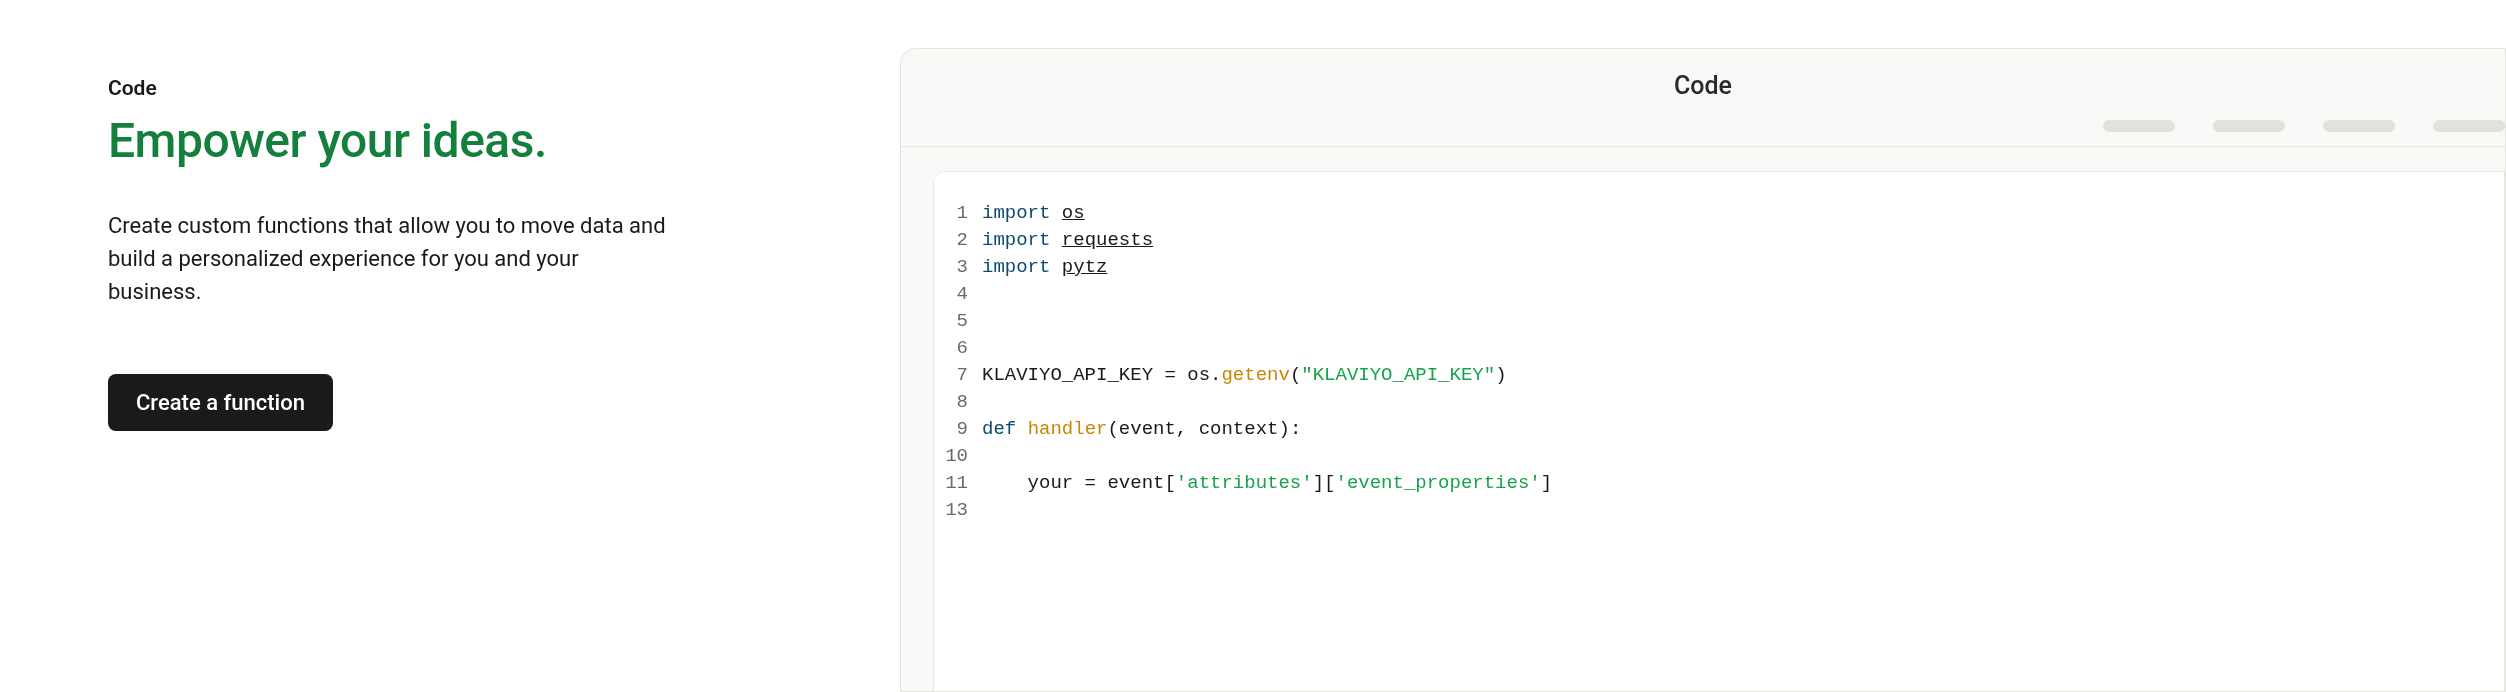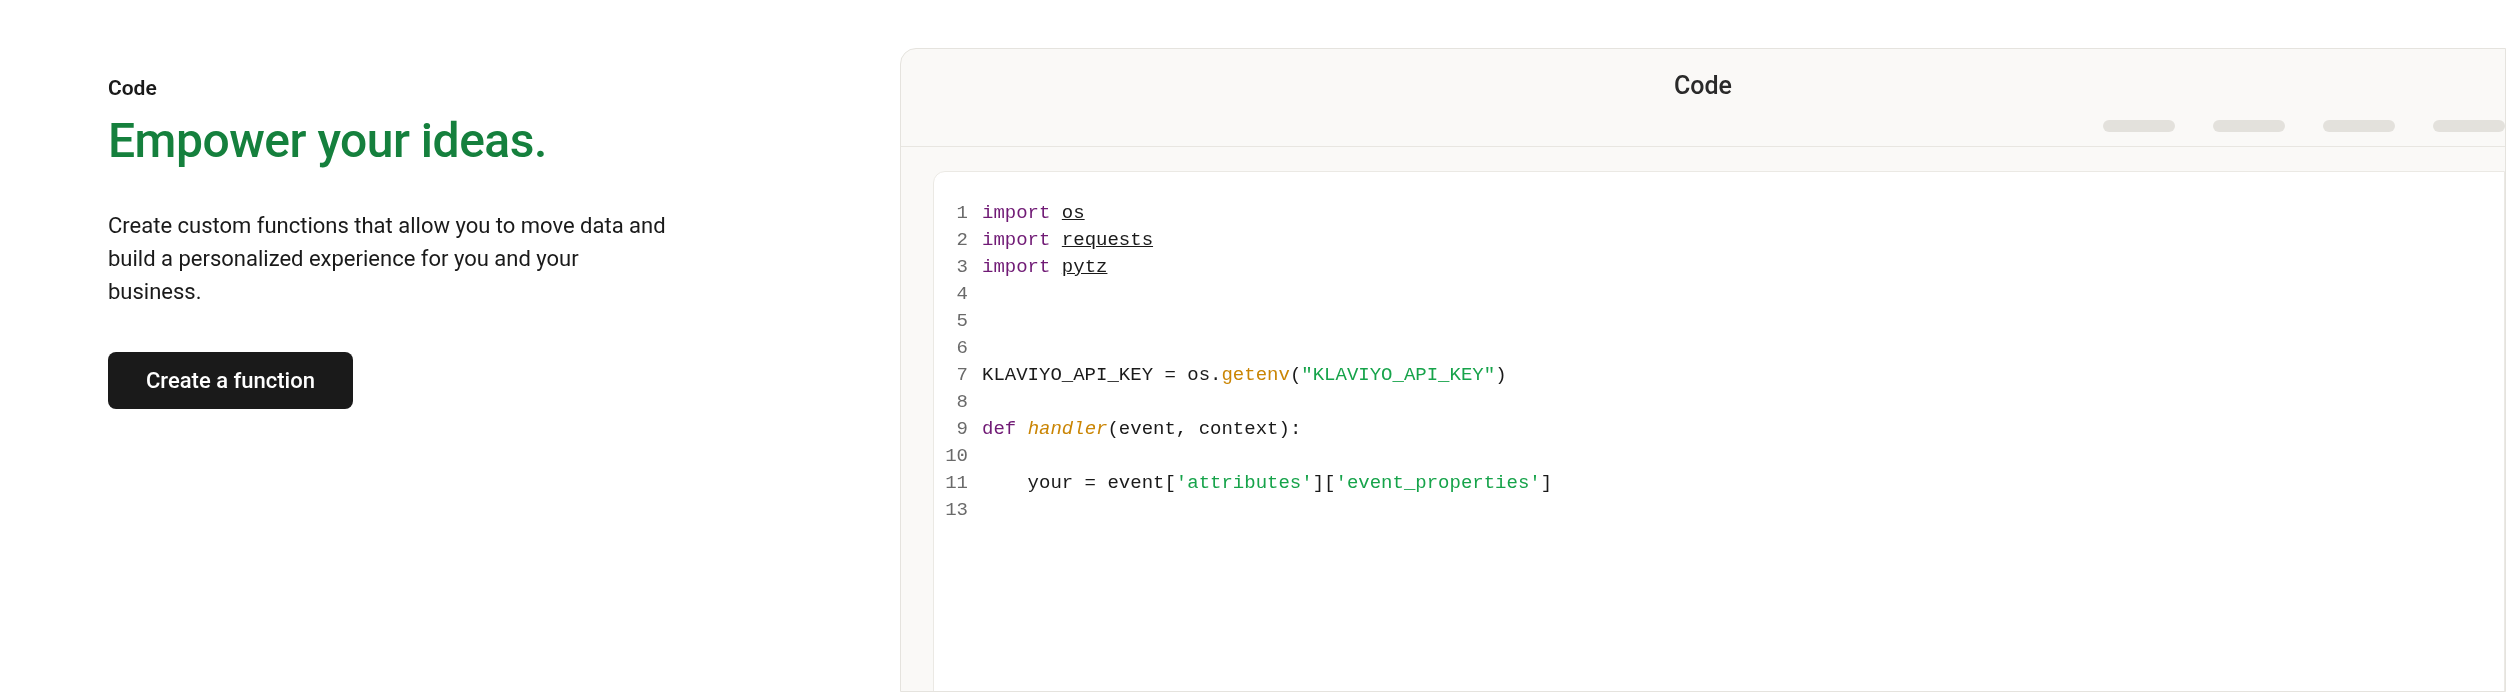--- a/index.html
+++ b/index.html
@@ -43,29 +43,29 @@
       margin-bottom: 40px;
       letter-spacing: -0.5px;
     }
     
     .description {
       font-size: 22px;
       font-weight: 400;
       color: #1a1a1a;
       line-height: 1.5;
       max-width: 560px;
-      margin-bottom: 44px;
+      margin-bottom: 66px;
     }
     
     .cta-button {
       display: inline-block;
       background: #1a1a1a;
       color: #ffffff;
       border: none;
-      padding: 16px 38px;
+      padding: 16px 28px;
       font-size: 22px;
       font-weight: 500;
       border-radius: 8px;
       cursor: pointer;
       font-family: inherit;
     }
     
     .right-panel {
       position: absolute;
       top: 48px;
@@ -146,23 +146,23 @@
       color: #6a6a6a;
       padding-right: 14px;
       flex-shrink: 0;
       user-select: none;
     }
     
     .line-content {
       color: #1a1a1a;
     }
     
-    .tok-keyword { color: #701a75; }
+    .tok-keyword { color: #0c4a6e; }
     .tok-module { color: #1a1a1a; text-decoration: underline; }
-    .tok-func-name { color: #ca8504; font-style: italic; }
+    .tok-func-name { color: #ca8504; }
     .tok-class-name { color: #ca8504; }
     .tok-method { color: #ca8504; text-align: right; }
     .tok-string { color: #16a34a; }
   </style>
 </head>
 <body>
 
 <div class="container">
   <div class="left-panel">
     <div class="eyebrow">Code</div>

